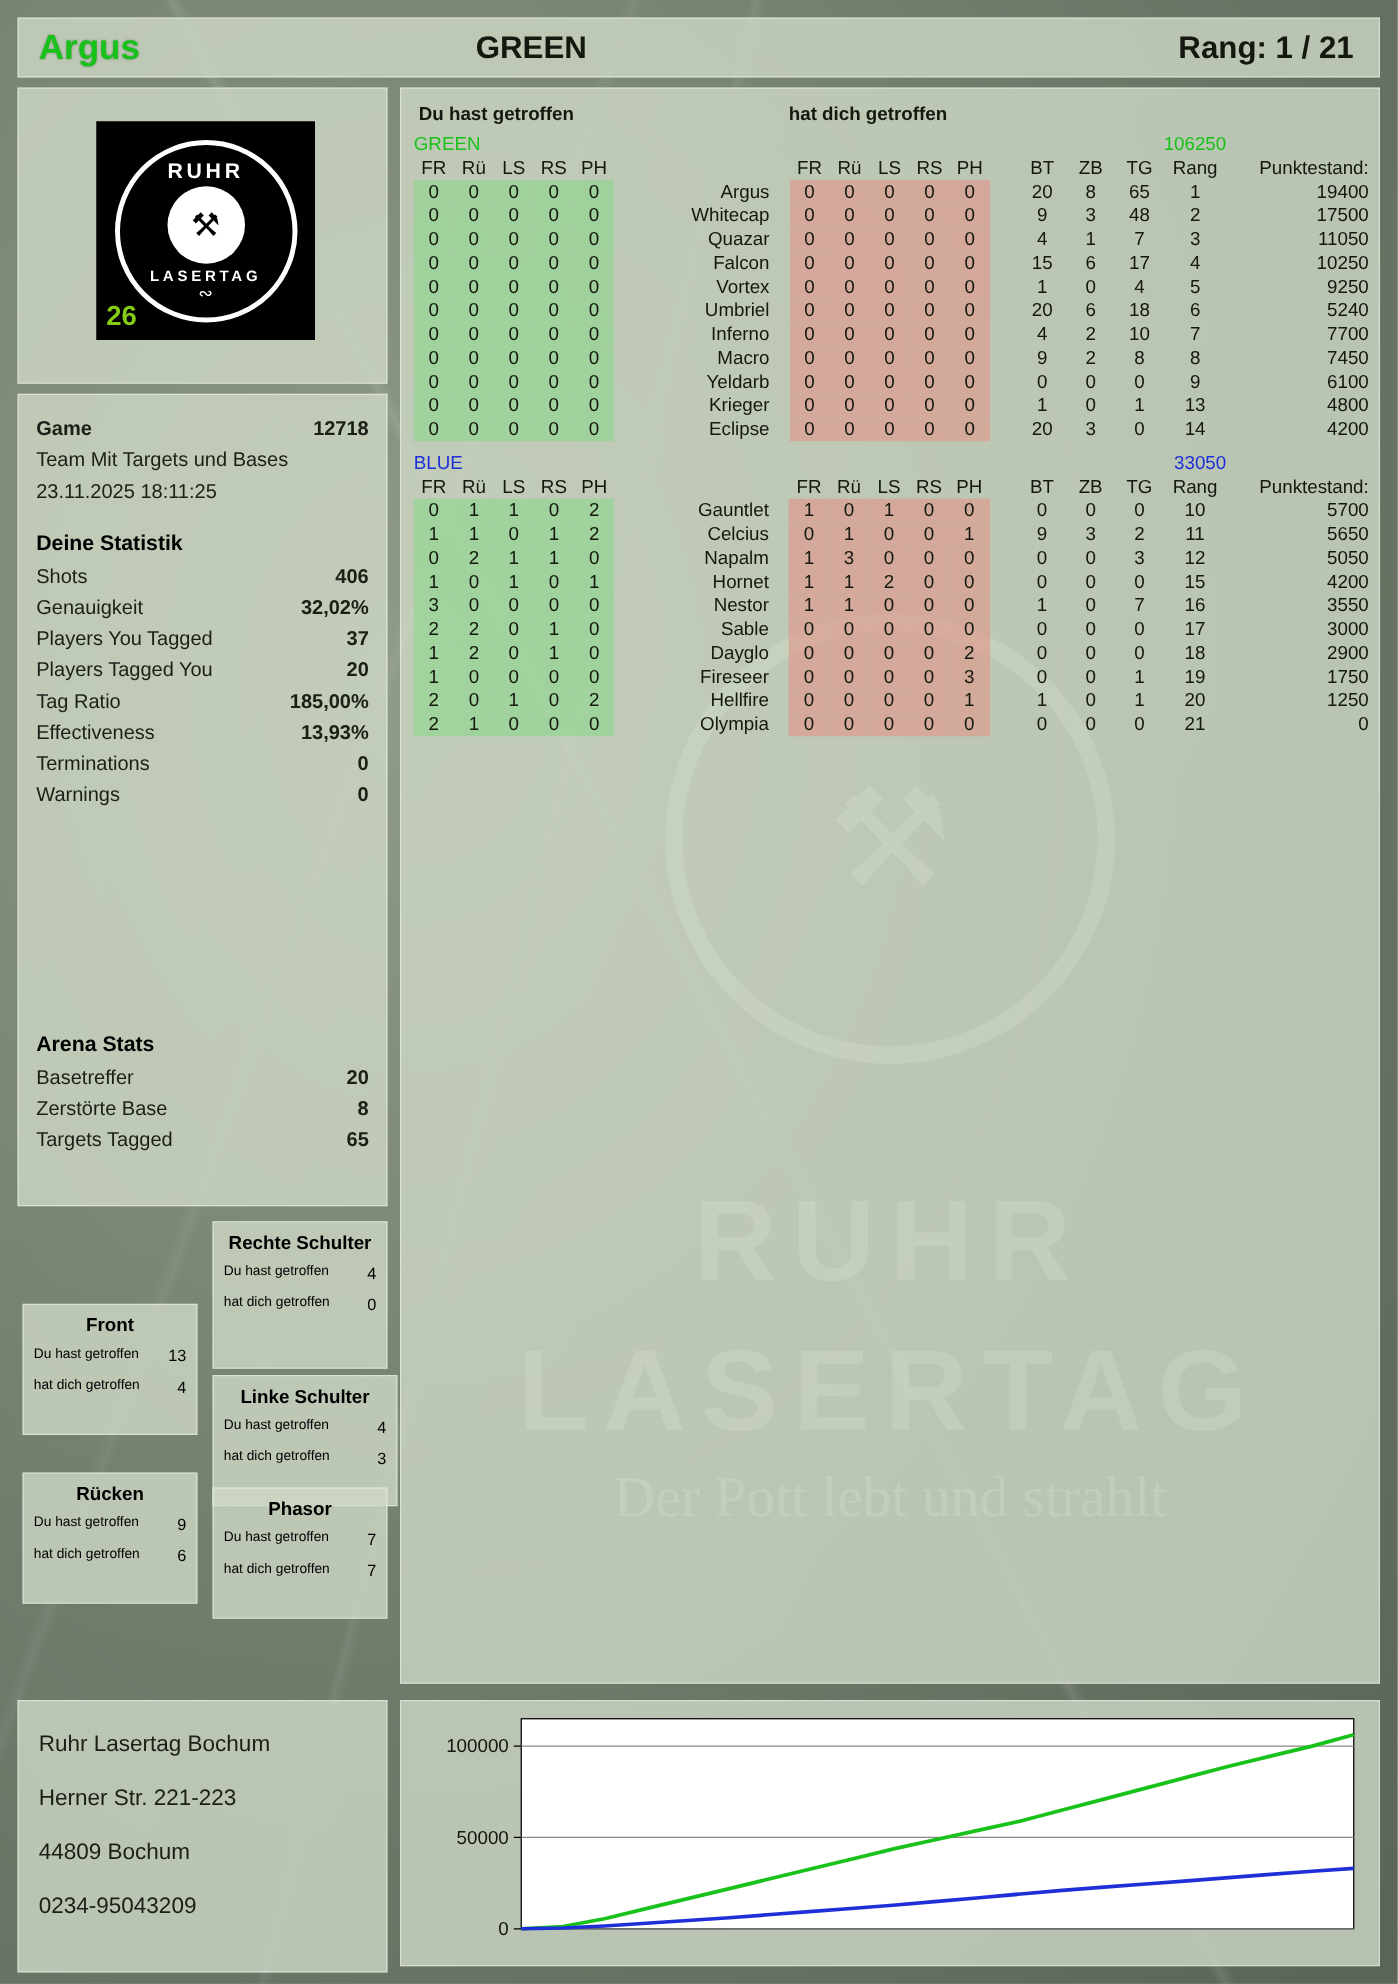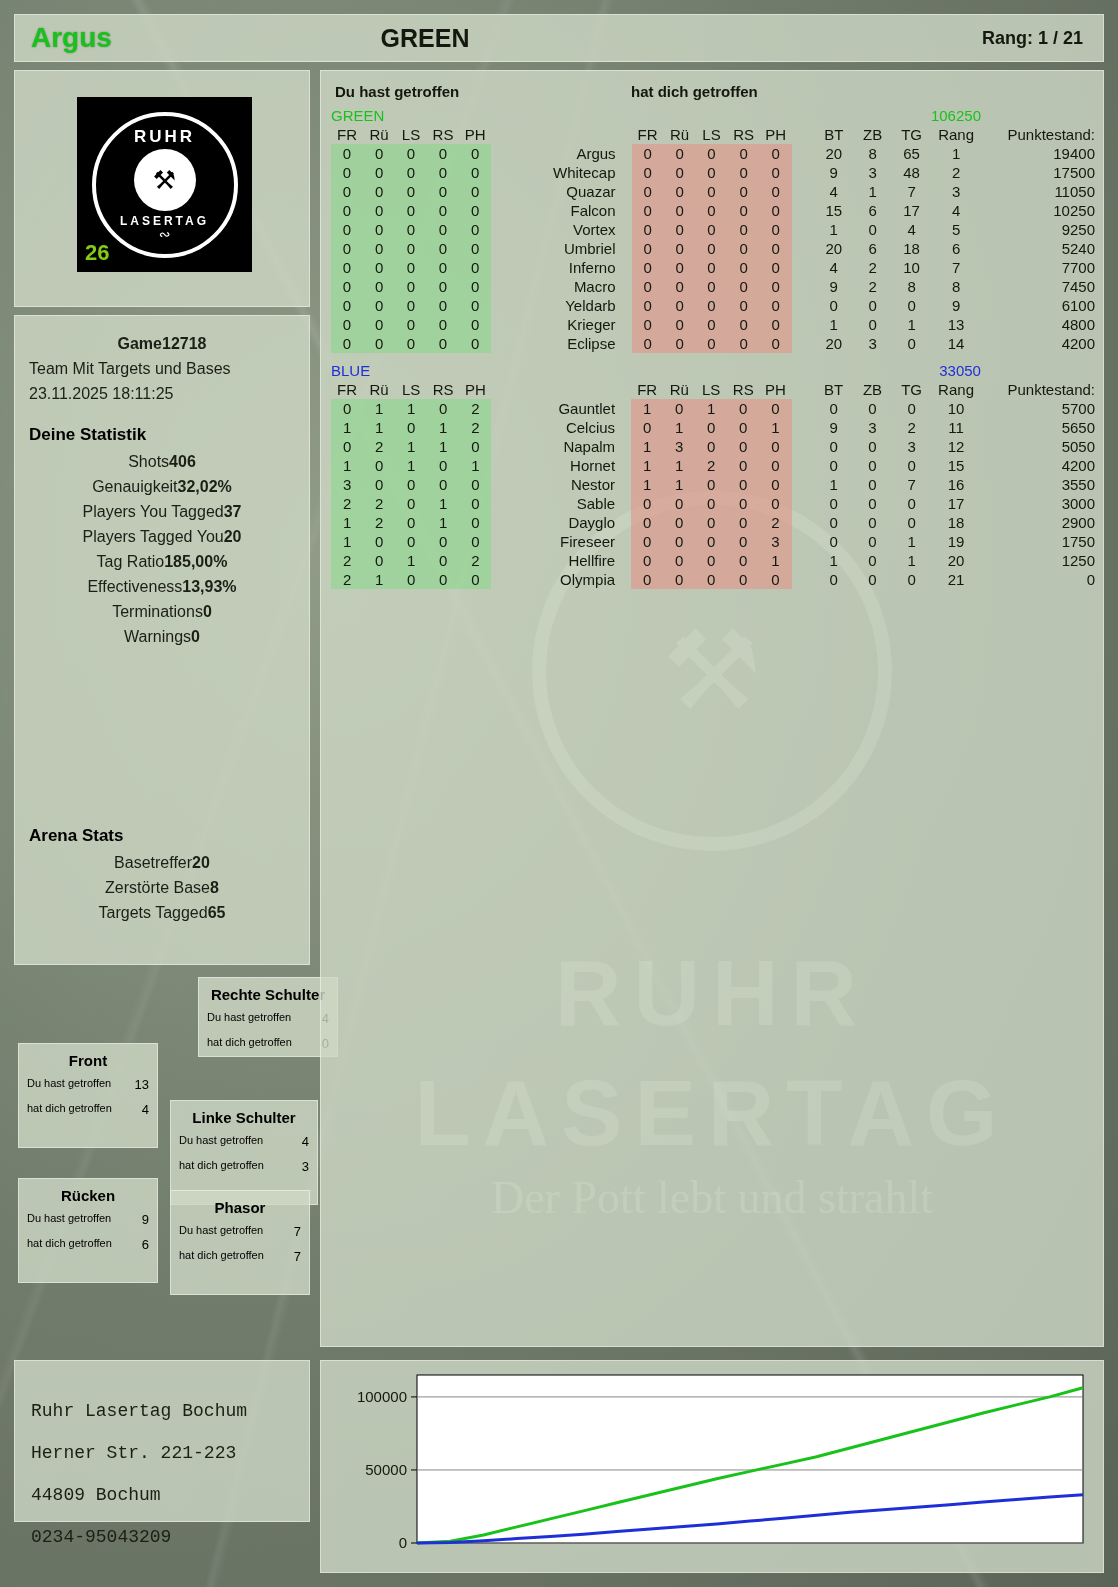--- a/index.html
+++ b/index.html
@@ -33,21 +33,21 @@
 
   
   #header-bar { left:14px; top:14px; width:1090px; height:48px; }
   #header-bar .hdr-inner{ display:flex; align-items:center; height:100%; }
   #player-name {
     width:300px; padding-left:16px; color:#19c21b; font-size:28px; font-weight:bold;
     text-shadow:0 0 2px rgba(0,0,0,.35);
   }
   #score-label { flex:0 0 300px; text-align:center; font-size:24px; font-weight:bold; color:#14180f; }
   #team-label { flex:0 0 220px; text-align:center; font-size:25px; font-weight:bold; color:#14180f; }
-  #rank-label { flex:1; text-align:right; padding-right:20px; font-size:18px; font-weight:bold; color:#14180f; }
+  #rank-label { flex:1; text-align:right; padding-right:20px; font-size:25px; font-weight:bold; color:#14180f; }
 
   
   #logo-panel { left:14px; top:70px; width:296px; height:237px; }
   #logo-box {
     position:absolute; left:62px; top:26px; width:175px; height:175px;
     background:#000; color:#fff;
     display:flex; align-items:center; justify-content:center;
   }
   .logo-circle {
     width:146px;height:146px;border-radius:50%;border:4px solid #fff;
@@ -55,42 +55,42 @@
     position:relative;
   }
   .logo-top { font-size:17px; letter-spacing:3px; font-weight:bold; margin-bottom:2px;}
   .logo-mid { width:62px;height:62px;border-radius:50%;background:#fff;color:#000;
               display:flex;align-items:center;justify-content:center;font-size:26px;}
   .logo-bot { font-size:12px; letter-spacing:3px; font-weight:bold; margin-top:3px;}
   .logo-wave { font-size:14px; color:#fff; margin-top:-2px;}
   .logo-num { position:absolute; left:8px; bottom:6px; font-size:22px; font-weight:bold; color:#84cc16;}
 
   #stats-panel { left:14px; top:315px; width:296px; height:650px; padding:12px 14px; }
-  .row { display:flex; justify-content:center; font-size:16px; color:#1b1f16; margin:7px 0; }
+  .row { display:flex; justify-content:space-between; font-size:16px; color:#1b1f16; margin:7px 0; }
   .row .k { }
   .row .v { font-weight:bold; }
   .bold { font-weight:bold; }
   .sect-title { font-size:17px; font-weight:bold; margin:4px 0 8px; }
   .plain { font-size:16px; color:#1b1f16; margin:7px 0; }
 
   
   .zone { position:absolute; background:rgba(206,216,198,0.80); border:1px solid rgba(255,255,255,0.45);
           padding:6px 8px; }
   .zone h4 { margin:2px 0 8px; text-align:center; font-size:15px; }
   .zrow { display:flex; justify-content:space-between; font-size:11px; margin:6px 0 10px; }
   .zrow .v { font-size:13px; }
 
-  #zone-rs { left:170px; top:977px; width:140px; height:80px;margin-left:28px; }
+  #zone-rs { left:170px; top:977px; width:140px; height:118px; }
   #zone-front { left:18px; top:1043px; width:140px; height:105px; }
   #zone-ls { left:170px; top:1100px; width:148px; height:105px; }
   #zone-back { left:18px; top:1178px; width:140px; height:105px; }
   #zone-ph { left:170px; top:1190px; width:140px; height:105px; }
 
   
-  #address-panel { left:14px; top:1360px; width:296px; height:162px; padding:18px 16px;font-family:Liberation Mono, monospace; }
+  #address-panel { left:14px; top:1360px; width:296px; height:218px; padding:2px 16px; }
   #address-panel .line { font-size:18px; color:#1b1f16; margin:22px 0; }
 
   
   #scoreboard { left:320px; top:70px; width:784px; height:1277px; padding:10px 10px 0 10px; overflow:hidden; }
   .watermark {
     position:absolute; left:0; top:0; width:100%; height:100%; pointer-events:none;
     display:flex; flex-direction:column; align-items:center; justify-content:flex-end;
     opacity:.33; color:#e8f3e0;
   }
   .wm-circle{

